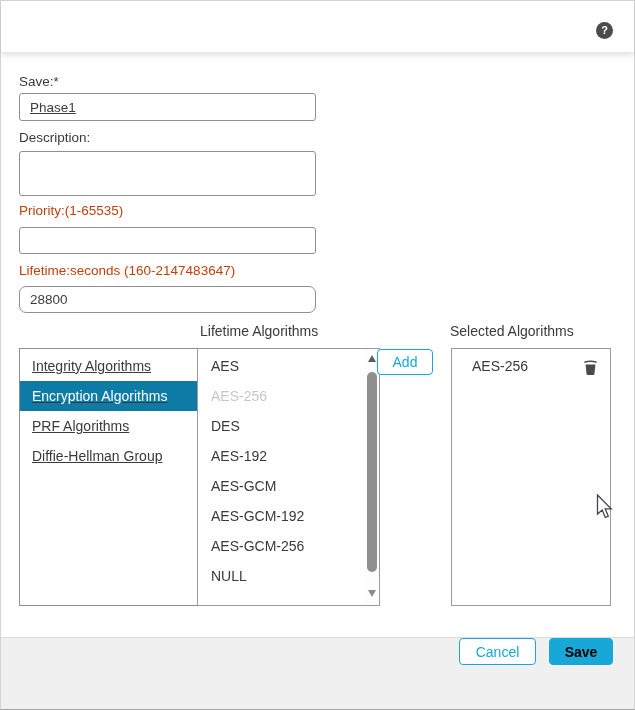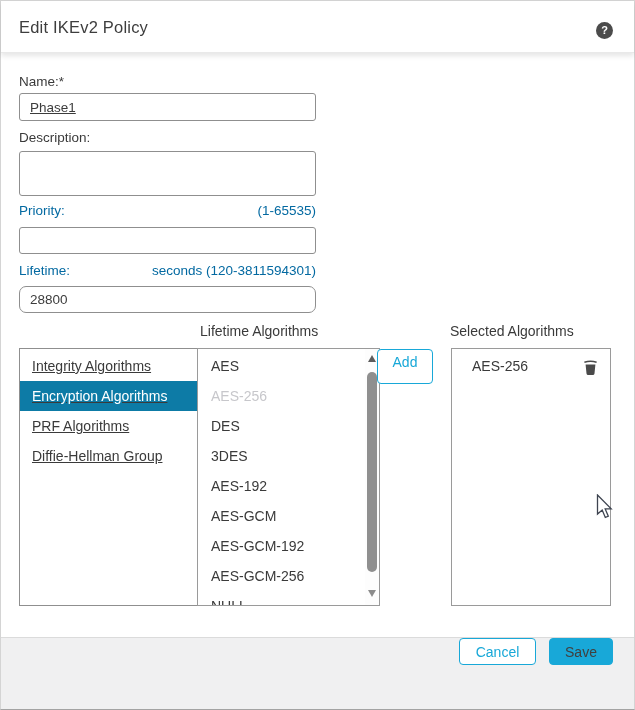--- a/index.html
+++ b/index.html
@@ -32,21 +32,21 @@
     font-size:16.5px;font-weight:500;color:#3d3d3d;letter-spacing:0.2px;
   }
   .help-icon{
     position:absolute;right:21px;top:21px;width:17px;height:17px;
     background:#4b4b4b;border-radius:50%;
     color:#fff;font-size:11px;font-weight:bold;text-align:center;line-height:17px;
     cursor:pointer;
   }
   
   .field-label{position:absolute;left:18px;font-size:13.5px;color:#3a3a3a;}
-  .hint-row{position:absolute;left:18px;width:297px;display:flex;justify-content:space-between;font-size:13.5px;color:#0369a1;}
+  .hint-row{position:absolute;left:18px;width:297px;display:flex;justify-content:flex-start;font-size:13.5px;color:#c2410c;}
   .txt-input{
     position:absolute;left:18px;width:297px;height:28px;
     border:1px solid #8f8f8f;border-radius:3px;background:#fff;
     font-family:"Liberation Sans", sans-serif;font-size:13.5px;color:#3c3c3c;
     padding:0 10px;outline:none;
   }
   textarea.txt-input{height:45px;resize:none;padding-top:5px;}
   
   .col-header{position:absolute;top:322px;font-size:14px;color:#3a3a3a;}
   
@@ -80,21 +80,21 @@
     position:absolute;top:23px;left:2px;width:10px;height:200px;
     background:#8f8f8f;border-radius:5px;cursor:pointer;
   }
   .sb-down{
     position:absolute;bottom:8px;left:3px;width:0;height:0;
     border-left:4.5px solid transparent;border-right:4.5px solid transparent;
     border-top:7px solid #8c8c8c;cursor:pointer;
   }
   
   .add-btn{
-    position:absolute;left:376px;top:348px;width:56px;height:35px;
+    position:absolute;left:376px;top:348px;width:56px;height:26px;
     background:#fff;border:1px solid var(--accent);border-radius:4px;
     color:var(--accent);font-size:14px;font-family:"Liberation Sans", sans-serif;
     cursor:pointer;text-align:center;line-height:24px;
   }
   .sel-list{left:450px;width:160px;border-color:#9a9a9a;padding-top:2px;}
   .sel-row{
     height:30px;display:flex;align-items:center;justify-content:space-between;
     padding:0 11px 0 20px;
   }
   .sel-row .label{font-size:14px;color:#3a3a3a;}
@@ -107,68 +107,66 @@
     padding-right:21px;gap:13px;
   }
   .btn{
     height:27px;border-radius:4px;font-size:14px;
     font-family:"Liberation Sans", sans-serif;cursor:pointer;
   }
   .btn-cancel{
     width:77px;background:#fff;border:1px solid var(--accent);color:var(--accent);
   }
   .btn-save{
-    width:64px;background:var(--accent);border:1px solid var(--accent);color:#404040;
+    width:64px;background:var(--accent);border:1px solid var(--accent);color:#000000;font-weight:bold;
   }
   
   .mouse-cursor{position:absolute;left:595px;top:493px;z-index:9;pointer-events:none;}
 </style>
 </head>
 <body>
 
 <div class="dialog">
 
   <div class="dlg-header">
-    <div class="dlg-title">Edit IKEv2 Policy</div>
     <div class="help-icon">?</div>
   </div>
 
-  <div class="field-label" style="top:73px;">Name:*</div>
+  <div class="field-label" style="top:73px;">Save:*</div>
   <input class="txt-input" style="top: 92px; text-decoration: underline;" value="Phase1">
 
   <div class="field-label" style="top:129px;">Description:</div>
   <textarea class="txt-input" style="top: 150px;"></textarea>
 
   <div class="hint-row" style="top:202px;">
     <span>Priority:</span>
     <span>(1-65535)</span>
   </div>
   <input class="txt-input" style="top: 226px; height: 27px;" value="">
 
   <div class="hint-row" style="top:262px;">
     <span>Lifetime:</span>
-    <span>seconds (120-3811594301)</span>
+    <span>seconds (160-2147483647)</span>
   </div>
   <input class="txt-input" style="top: 285px; height: 27px; border-radius: 7px;" value="28800">
 
   <div class="col-header" style="left:199px;">Lifetime Algorithms</div>
   <div class="col-header" style="left:449px;text-align:center;">Selected Algorithms</div>
 
   <div class="listbox cat-list">
     <div class="cat-item">Integrity Algorithms</div>
     <div class="cat-item selected">Encryption Algorithms</div>
     <div class="cat-item">PRF Algorithms</div>
     <div class="cat-item">Diffie-Hellman Group</div>
   </div>
 
   <div class="listbox avail-list">
     <div class="algo-item">AES</div>
     <div class="algo-item disabled">AES-256</div>
     <div class="algo-item">DES</div>
-    <div class="algo-item">3DES</div>
     <div class="algo-item">AES-192</div>
     <div class="algo-item">AES-GCM</div>
     <div class="algo-item">AES-GCM-192</div>
     <div class="algo-item">AES-GCM-256</div>
     <div class="algo-item">NULL</div>
     <div class="scrollbar">
       <div class="sb-up"></div>
       <div class="sb-thumb"></div>
       <div class="sb-down"></div>
     </div>

